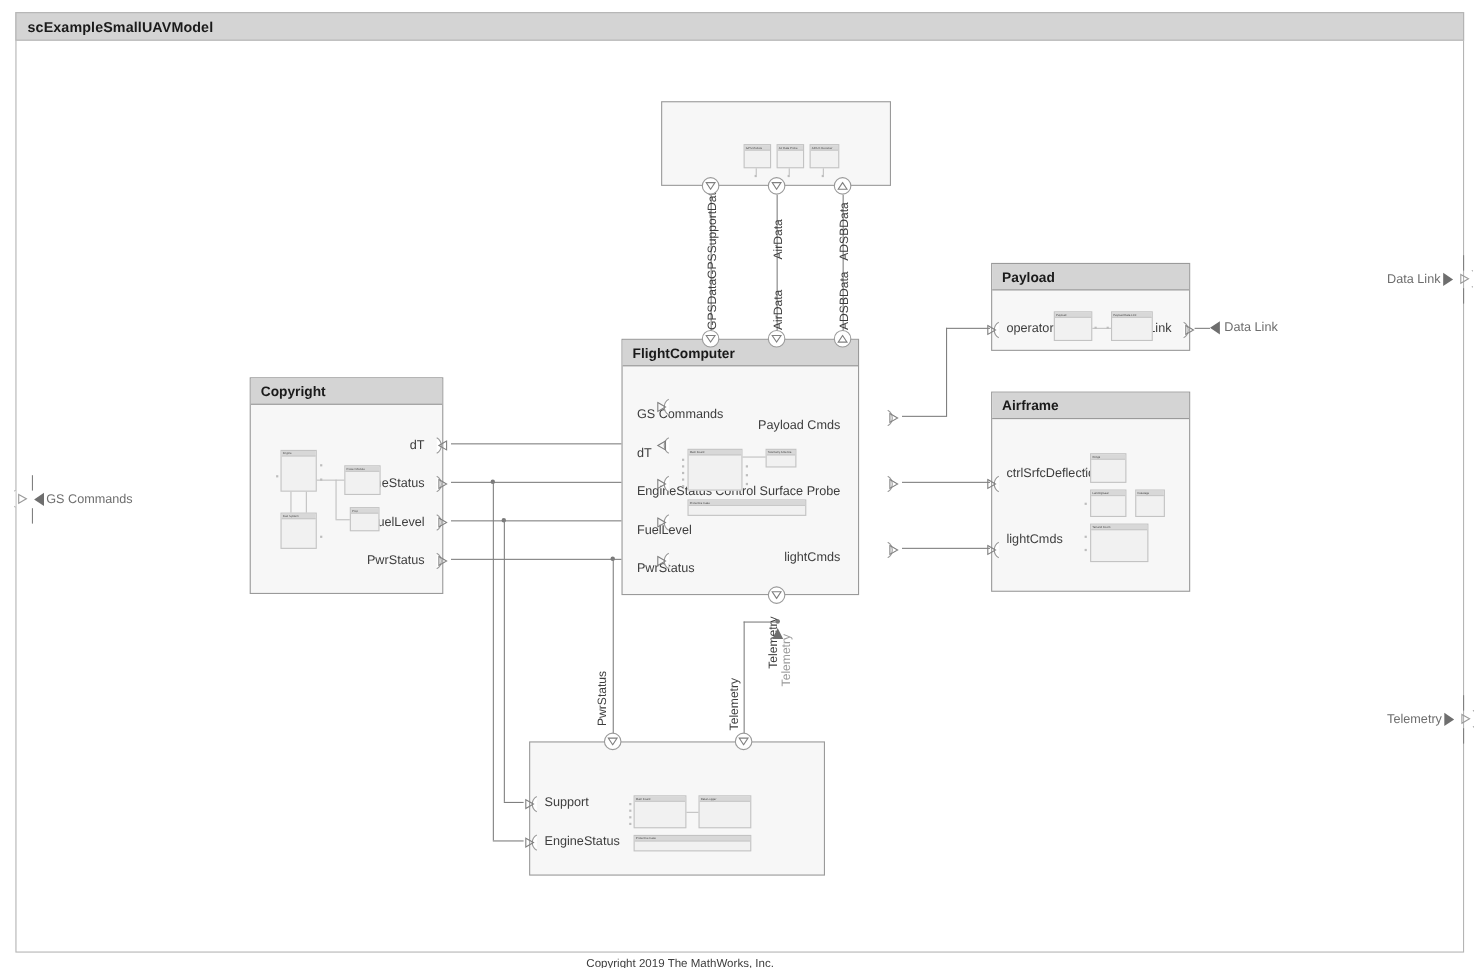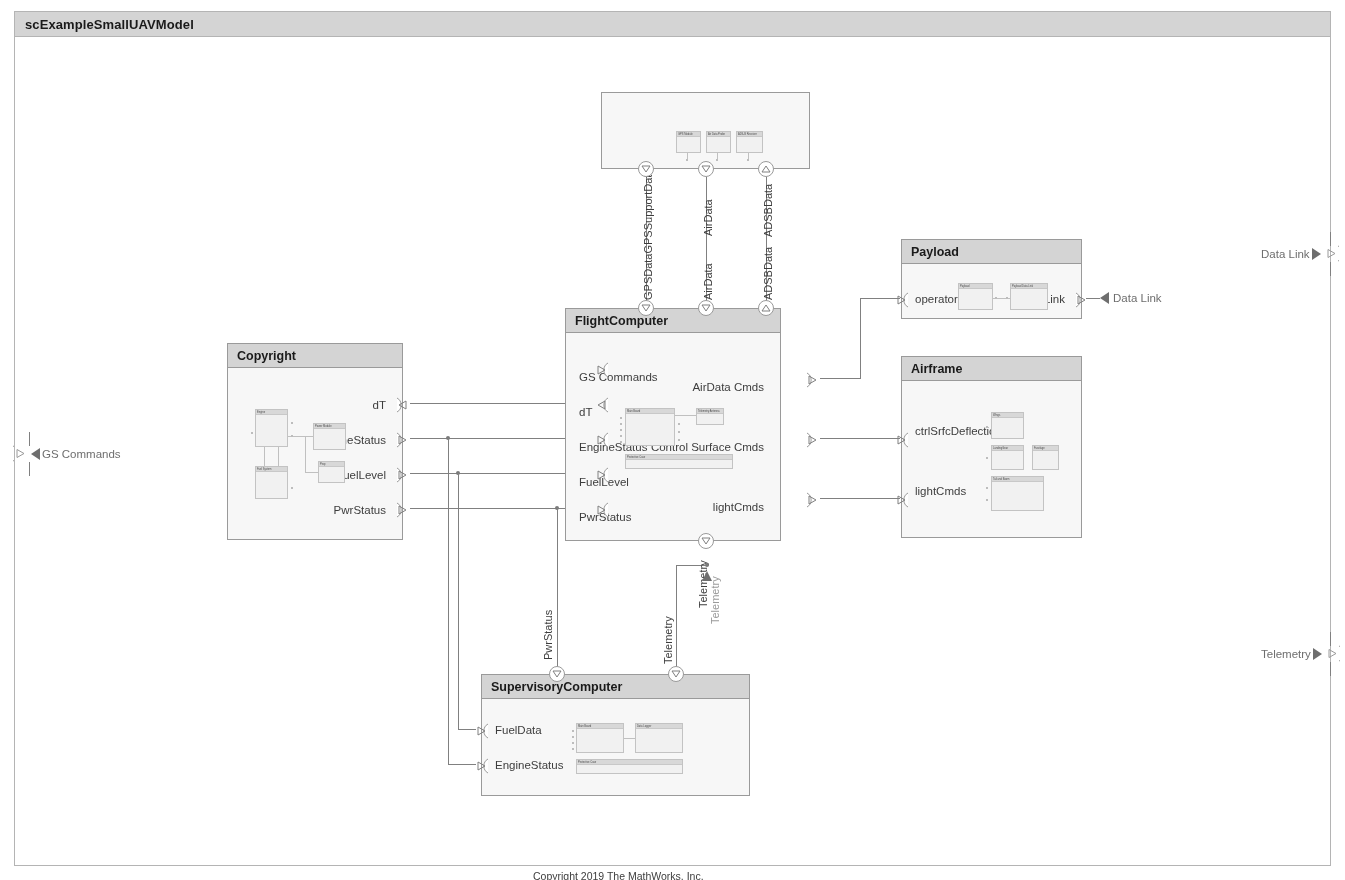--- a/index.html
+++ b/index.html
@@ -212,22 +212,22 @@
     <div class="comp-hdr">
       <span>FlightComputer</span>
     </div>
 
     <div class="plab" style="left:13px;top:62px;">GS Commands</div>
     <div class="plab" style="left:13px;top:97px;">dT</div>
     <div class="plab" style="left:13px;top:132px;">EngineStatus</div>
     <div class="plab" style="left:13px;top:167px;">FuelLevel</div>
     <div class="plab" style="left:13px;top:202px;">PwrStatus</div>
 
-    <div class="plab r" style="right:16px;top:72px;">AirData Cmds</div>
-    <div class="plab r" style="right:16px;top:132px;">Control Surface Cmds</div>
+    <div class="plab r" style="right:16px;top:72px;">Payload Cmds</div>
+    <div class="plab r" style="right:16px;top:132px;">Control Surface Probe</div>
     <div class="plab r" style="right:16px;top:192px;">lightCmds</div>
 
     <div class="sub" style="left:59px;top:99px;width:50px;height:38px;">
       <div class="sub-hdr">
           <span>Main Board</span>
         </div>
     </div>
     <div class="sub" style="left:130px;top:99px;width:28px;height:17px;">
       <div class="sub-hdr">
           <span>Telemetry Antenna</span>
@@ -462,24 +462,21 @@
     </svg>
   </div>
   <div class="port" style="left:895px;top:492px;">
     <svg width="14" height="16">
       <path d="M13 1 A8 8 0 0 0 13 15" fill="#fff" stroke="#9a9a9a" stroke-width="1"></path>
       <path d="M3 4 L10 8 L3 12 Z" fill="none" stroke="#808080" stroke-width="1"></path>
     </svg>
   </div>
 
   <div class="comp" style="left:481px;top:674px;width:269px;height:122px;">
-    <div class="comp-hdr">
-      <span>SupervisoryComputer</span>
-    </div>
-    <div class="plab" style="left:13px;top:49px;">FuelData</div>
+    <div class="plab" style="left:13px;top:49px;">Support</div>
     <div class="plab" style="left:13px;top:84px;">EngineStatus</div>
     <div class="sub" style="left:94px;top:48px;width:48px;height:30px;">
       <div class="sub-hdr">
           <span>Main Board</span>
         </div>
     </div>
     <div class="sub" style="left:153px;top:48px;width:48px;height:30px;">
       <div class="sub-hdr">
           <span>Data Logger</span>
         </div>

